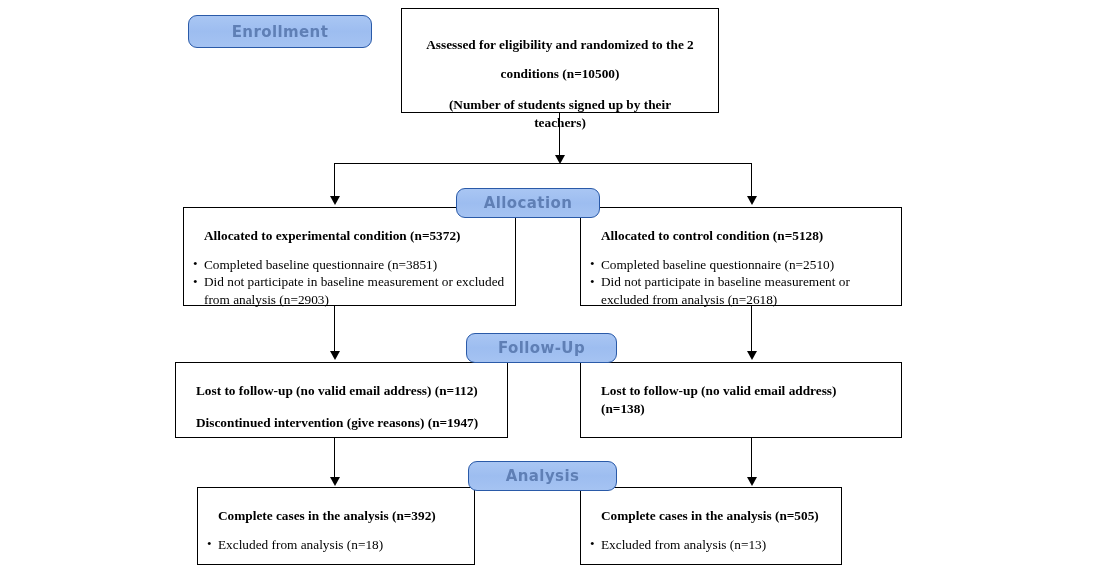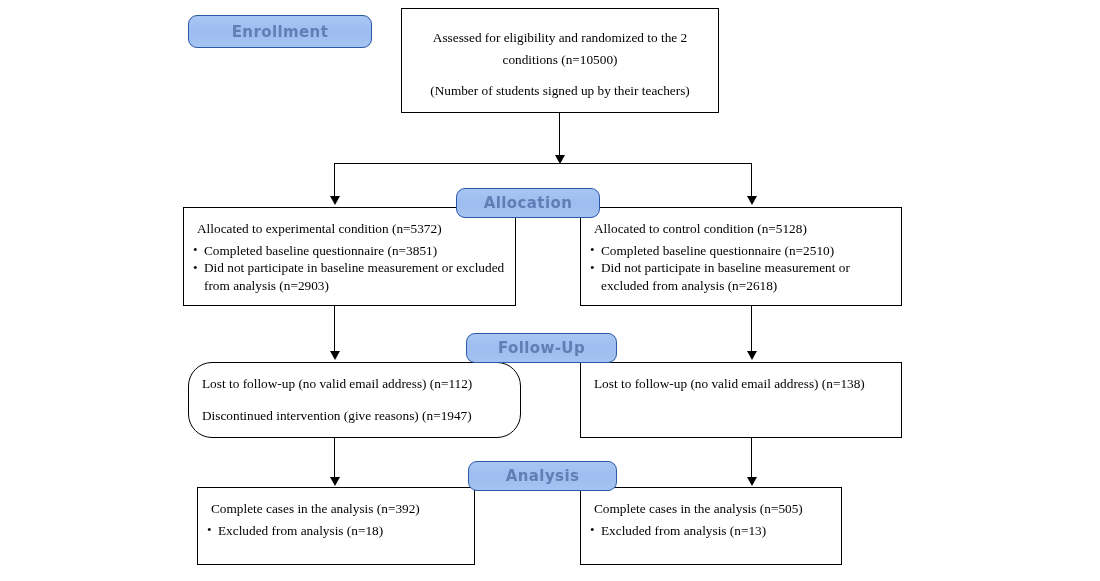--- a/index.html
+++ b/index.html
@@ -25,21 +25,22 @@
     border: 1.3px solid #000000;
     background: #ffffff;
     font-family: "Liberation Serif", "DejaVu Serif", serif;
     font-size: 13.3px;
     line-height: 1.33;
     color: #000000;
     padding: 8px 9px 6px 9px;
     z-index: 3;
   }
   .flow-box p {
-    margin: 4px;
+    margin: 11px;
+    font-weight: bold;
   }
   .flow-box p.spaced {
     margin-top: 14px;
   }
   .flow-box p.center {
     text-align: center;
   }
   .flow-box ul {
     margin: 0;
     padding: 0;
@@ -150,21 +151,21 @@
   <div class="vline" style="left:334px; top:306px; height:47px;"></div>
   <div class="arrowhead" style="left:330px; top:351px;"></div>
 
   <div class="vline" style="left:751px; top:306px; height:47px;"></div>
   <div class="arrowhead" style="left:747px; top:351px;"></div>
 
   <div class="stage-label" style="left:466px; top:333px; width:151px; height:30px;">
     <span>Follow-Up</span>
   </div>
 
-  <div class="flow-box" style="left:188px; top:362px; width:333px; height:76px;border-radius:24px;">
+  <div class="flow-box" style="left:175px; top:362px; width:333px; height:76px;">
     <p>Lost to follow-up (no valid email address) (n=112)</p>
     <p class="spaced">Discontinued intervention (give reasons) (n=1947)</p>
   </div>
 
   <div class="flow-box" style="left:580px; top:362px; width:322px; height:76px;">
     <p>Lost to follow-up (no valid email address) (n=138)</p>
   </div>
 
   <div class="vline" style="left:334px; top:438px; height:42px;"></div>
   <div class="arrowhead" style="left:330px; top:477px;"></div>

